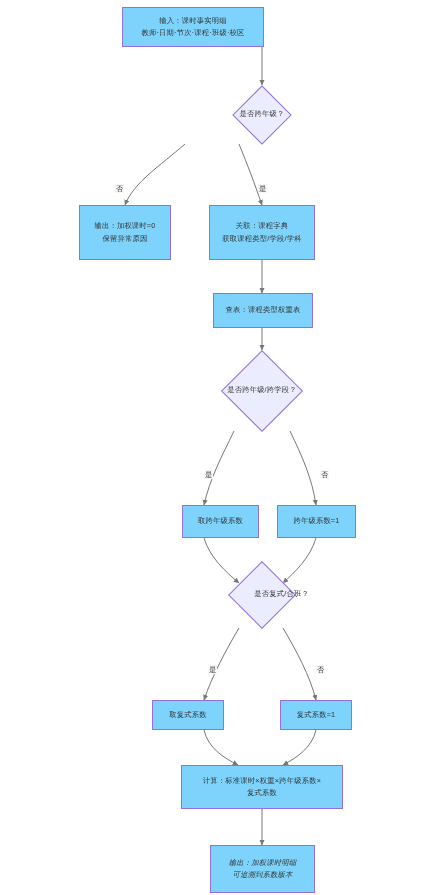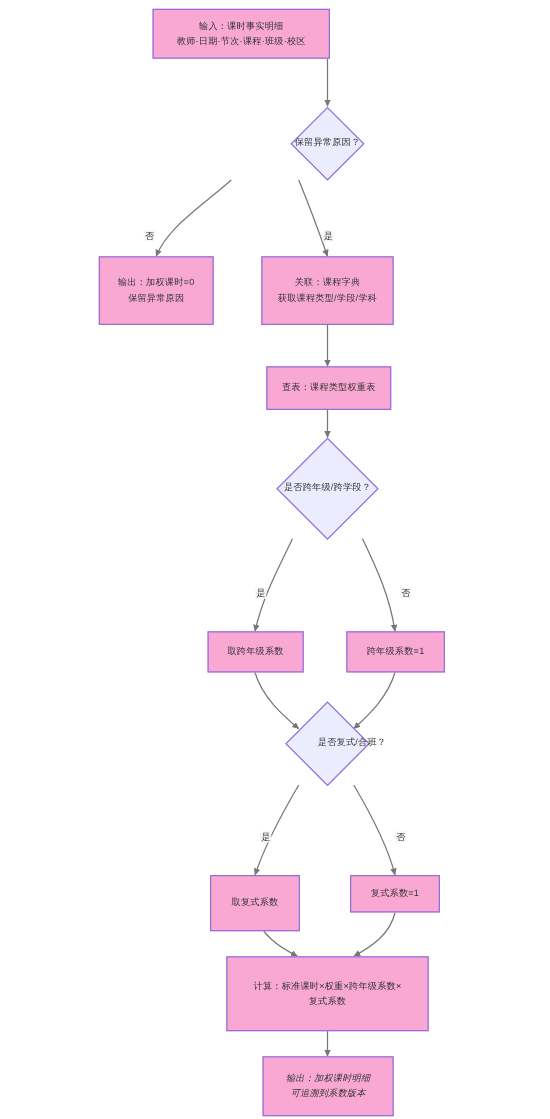--- a/index.html
+++ b/index.html
@@ -25,21 +25,21 @@
     position: absolute;
     left: 0;
     top: 0;
     width: 440px;
     height: 895px;
     display: block;
   }
   .node {
     position: absolute;
     box-sizing: border-box;
-    background: #f9a8d4;
+    background: #7dd3fc;
     border: 1px solid #9370db;
     display: flex;
     align-items: center;
     justify-content: center;
     text-align: center;
   }
   .node-rect {
     border-radius: 0px;
   }
   .node-label {
@@ -126,21 +126,21 @@
     <path d="M262,807 L262,845" fill="none" stroke="#777777" stroke-width="1" marker-end="url(#arrow)"></path>
   </svg>
 
   <div class="node node-rect" style="left:122px; top:7px; width:142px; height:40px;">
     <span class="node-label">输入：课时事实明细
 教师·日期·节次·课程·班级·校区</span>
   </div>
 
   <div class="diamond-wrap" style="left:186px; top:85px; width:152px; height:59px;">
     <span class="diamond-shape" style="width:42px; height:42px;"></span>
-    <span class="diamond-label">保留异常原因？</span>
+    <span class="diamond-label">是否跨年级？</span>
   </div>
 
   <div class="node node-rect" style="left:79px; top:205px; width:92px; height:55px;">
     <span class="node-label">输出：加权课时=0
 保留异常原因</span>
   </div>
 
   <div class="node node-rect" style="left:209px; top:205px; width:106px; height:55px;">
     <span class="node-label">关联：课程字典
 获取课程类型/学段/学科</span>
@@ -148,42 +148,42 @@
 
   <div class="node node-rect" style="left:213px; top:293px; width:100px; height:35px;">
     <span class="node-label">查表：课程类型权重表</span>
   </div>
 
   <div class="diamond-wrap" style="left:205px; top:350px; width:114px; height:81px;">
     <span class="diamond-shape" style="width:58px; height:58px;"></span>
     <span class="diamond-label">是否跨年级/跨学段？</span>
   </div>
 
-  <div class="node node-rect" style="left:166px; top:505px; width:77px; height:33px;">
+  <div class="node node-rect" style="left:182px; top:505px; width:77px; height:33px;">
     <span class="node-label">取跨年级系数</span>
   </div>
 
   <div class="node node-rect" style="left:277px; top:505px; width:79px; height:33px;">
     <span class="node-label">跨年级系数=1</span>
   </div>
 
   <div class="diamond-wrap" style="left:215px; top:561px; width:94px; height:67px;justify-content:flex-end;">
     <span class="diamond-shape" style="width:48px; height:48px;"></span>
     <span class="diamond-label">是否复式/合班？</span>
   </div>
 
-  <div class="node node-rect" style="left:168px; top:700px; width:72px; height:45px;">
+  <div class="node node-rect" style="left:152px; top:700px; width:72px; height:30px;">
     <span class="node-label">取复式系数</span>
   </div>
 
   <div class="node node-rect" style="left:280px; top:700px; width:72px; height:30px;">
     <span class="node-label">复式系数=1</span>
   </div>
 
-  <div class="node node-rect" style="left:181px; top:765px; width:162px; height:60px;">
+  <div class="node node-rect" style="left:181px; top:765px; width:162px; height:44px;">
     <span class="node-label">计算：标准课时×权重×跨年级系数×
 复式系数</span>
   </div>
 
   <div class="node node-rect" style="left:210px; top:845px; width:105px; height:48px;font-style:italic;">
     <span class="node-label">输出：加权课时明细
 可追溯到系数版本</span>
   </div>
 
   <span class="edge-label" style="left:115px; top:184px;">否</span>

